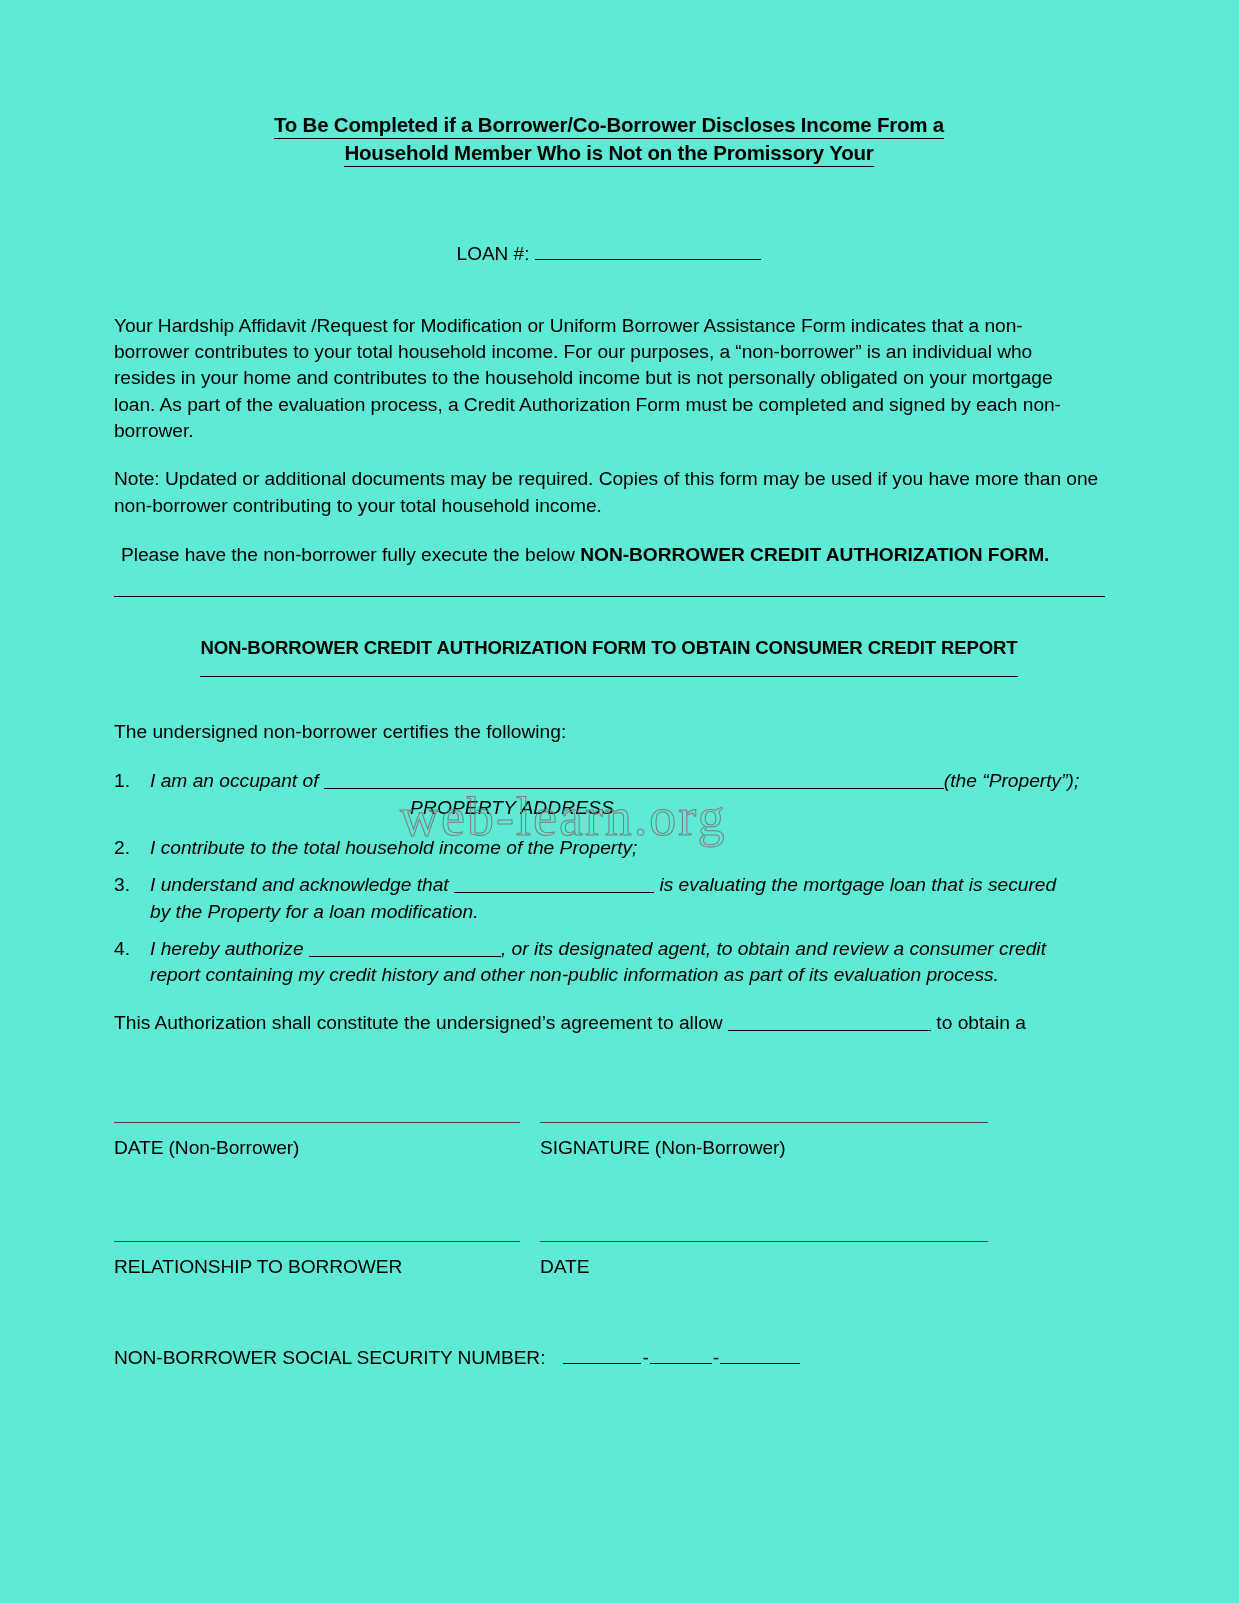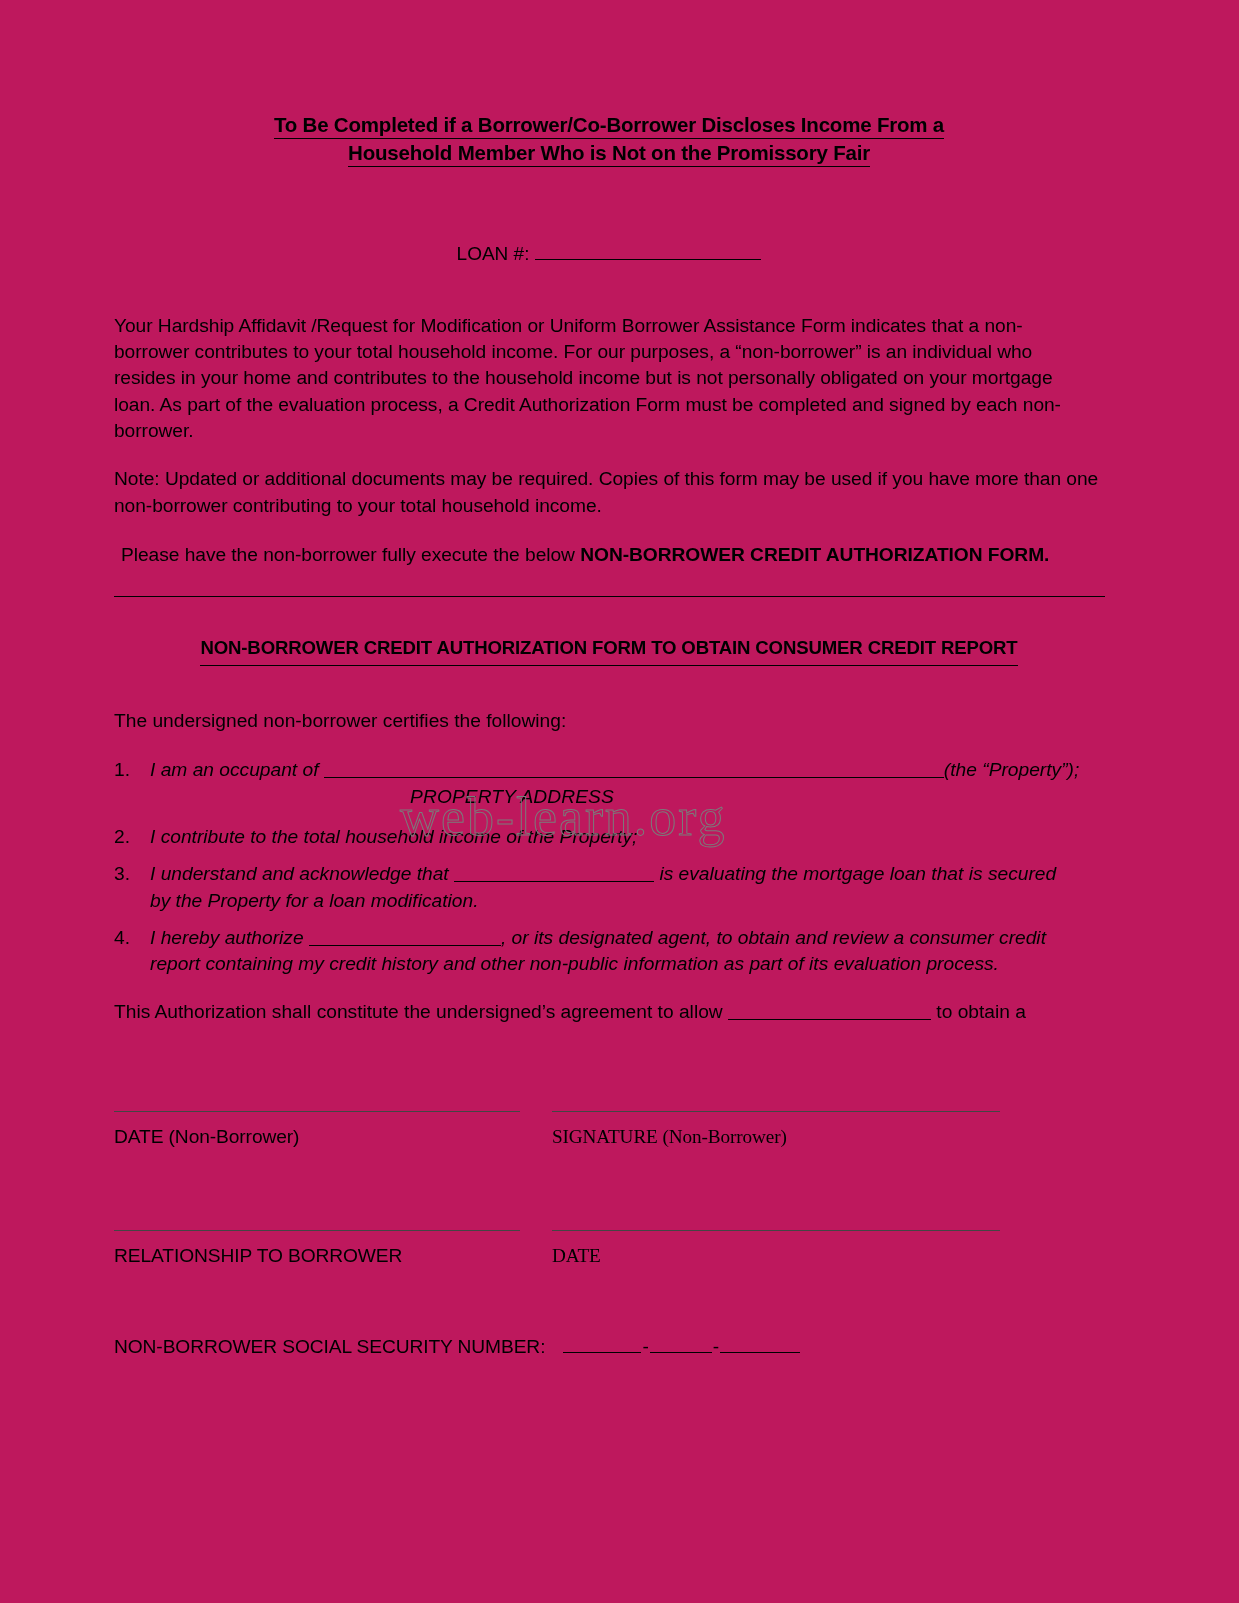--- a/index.html
+++ b/index.html
@@ -11,21 +11,21 @@
     width: 1239px;
     height: 1603px;
     font-family: "Liberation Sans", sans-serif;
     color: #000000;
     position: relative;
     overflow: hidden;
   }
   .page {
     position: absolute;
     inset: 0;
-    background: #be185d;
+    background: #5eead4;
   }
   .content {
     position: absolute;
     left: 114px;
     top: 0;
     width: 990px;
   }
 
   
   .doc-title {
@@ -84,21 +84,21 @@
   .section-heading {
     margin-top: 40px;
     text-align: center;
     font-size: 18.6px;
     font-weight: bold;
     letter-spacing: -0.15px;
   }
   .section-heading span {
     display: inline-block;
     border-bottom: 1.6px solid #000;
-    padding-bottom: 6px;
+    padding-bottom: 17px;
   }
 
   
   .certify-intro {
     margin-top: 42px;
     font-size: 19.2px;
     line-height: 1.37;
   }
 
   
@@ -145,21 +145,21 @@
   
   .sig-block {
     display: flex;
     margin-top: 86px;
   }
   .sig-block.second { margin-top: 82px; align-items: center; }
   .sig-col {
     width: 410px;
     flex: 0 0 410px;
   }
-  .sig-col.right { margin-left: 28px; width: 450px; flex: 0 0 450px; font-family: Liberation Serif, serif; }
+  .sig-col.right { margin-left: 16px; width: 450px; flex: 0 0 450px; }
   .sig-rule {
     border-top: 1.7px solid #444444;
     width: 406px;
   }
   .sig-col.right .sig-rule { width: 448px; }
   .sig-label {
     margin-top: 14px;
     font-size: 19.2px;
     letter-spacing: -0.1px;
   }
@@ -200,21 +200,21 @@
   }
 </style>
 </head>
 <body>
 
 <div class="page">
   <div class="content">
 
     <div class="doc-title">
       <div><span class="tline">To Be Completed if a Borrower/Co-Borrower Discloses Income From a</span></div>
-      <div><span class="tline second">Household Member Who is Not on the Promissory Fair</span></div>
+      <div><span class="tline second">Household Member Who is Not on the Promissory Your</span></div>
     </div>
 
     <div class="loan-row">
       <span class="loan-label">LOAN #:</span><span class="blank-line loan-blank"></span>
     </div>
 
     <p class="para p-intro">Your Hardship Affidavit /Request for Modification or Uniform Borrower Assistance Form indicates that a non-borrower contributes to your total household income. For our purposes, a “non-borrower” is an individual who resides in your home and contributes to the household income but is not personally obligated on your mortgage loan. As part of the evaluation process, a Credit Authorization Form must be completed and signed by each non-borrower.</p>
 
     <p class="para p-note">Note: Updated or additional documents may be required. Copies of this form may be used if you have more than one non-borrower contributing to your total household income.</p>
 

